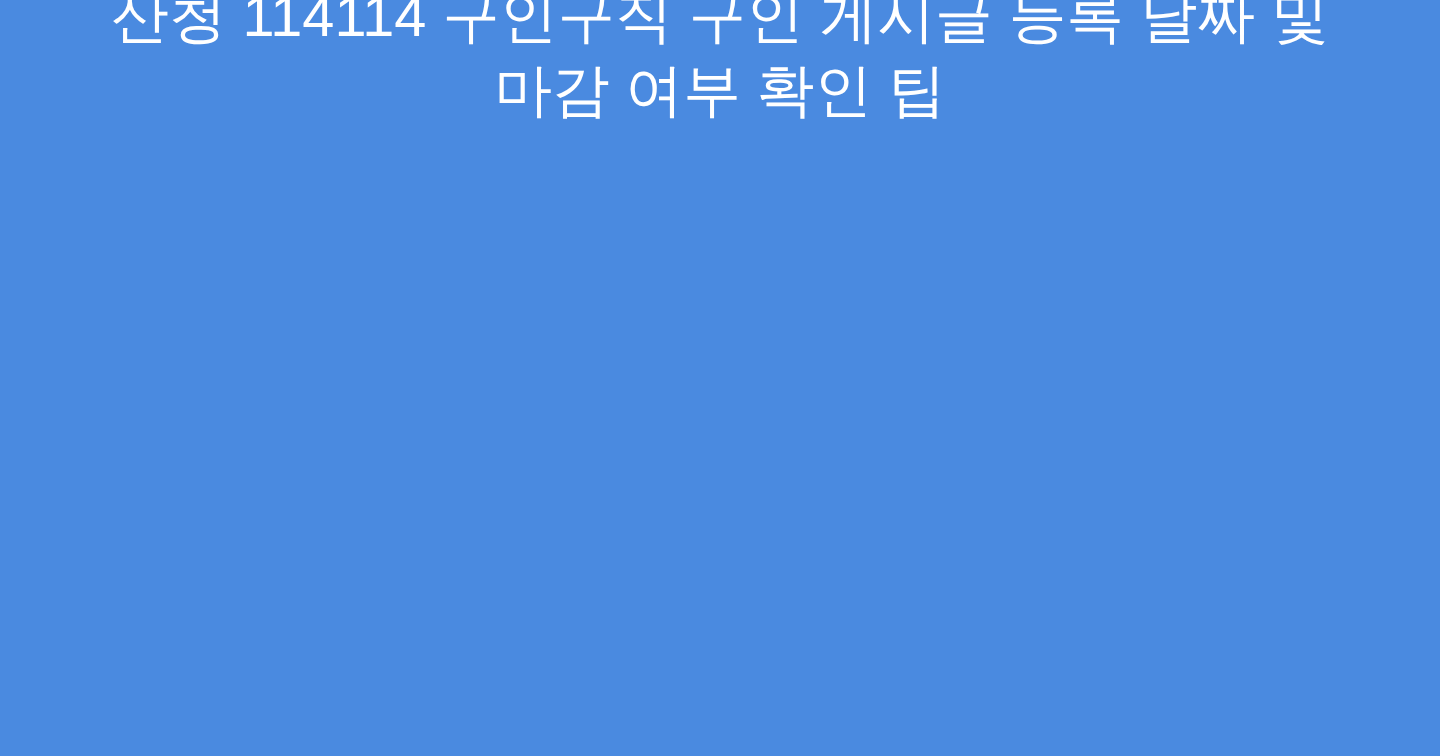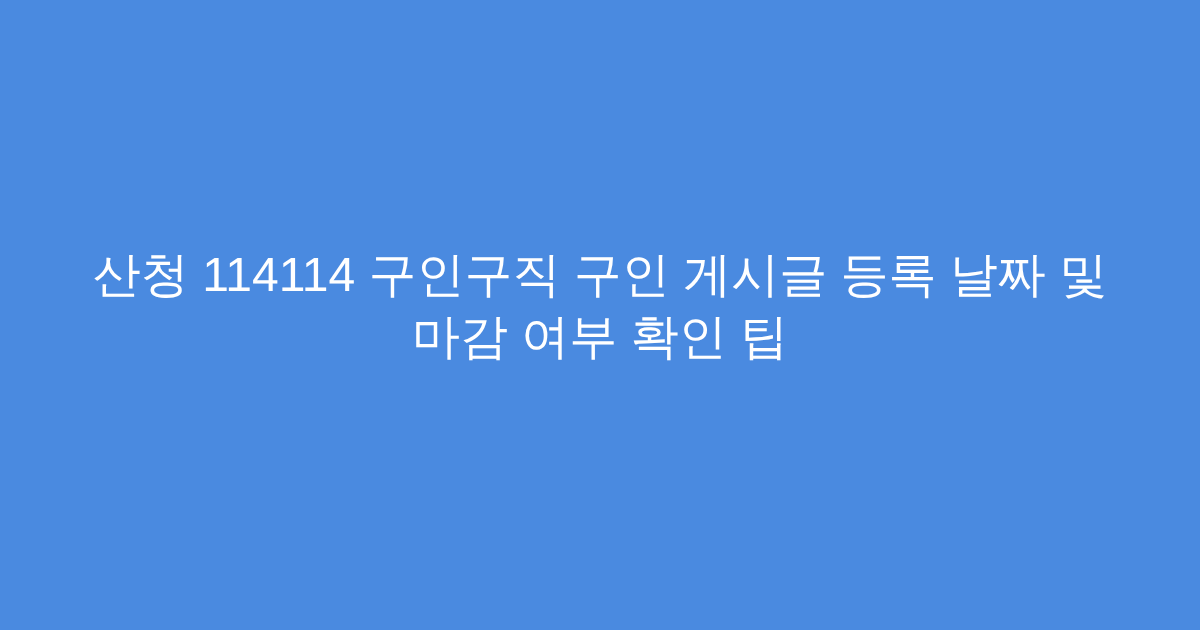--- a/index.html
+++ b/index.html
@@ -15,21 +15,20 @@
     font-family: "Liberation Sans", "DejaVu Sans", sans-serif;
   }
 
   #og-card {
     position: relative;
     box-sizing: border-box;
     width: 1200px;
     height: 630px;
     background-color: #4a8ae0;
     display: flex;
-    align-items: center;
     justify-content: center;
     overflow: hidden;
   }
 
   #title-block {
     box-sizing: border-box;
     width: 1060px;
     padding: 0 20px;
     margin-top: -16px;
     text-align: center;

